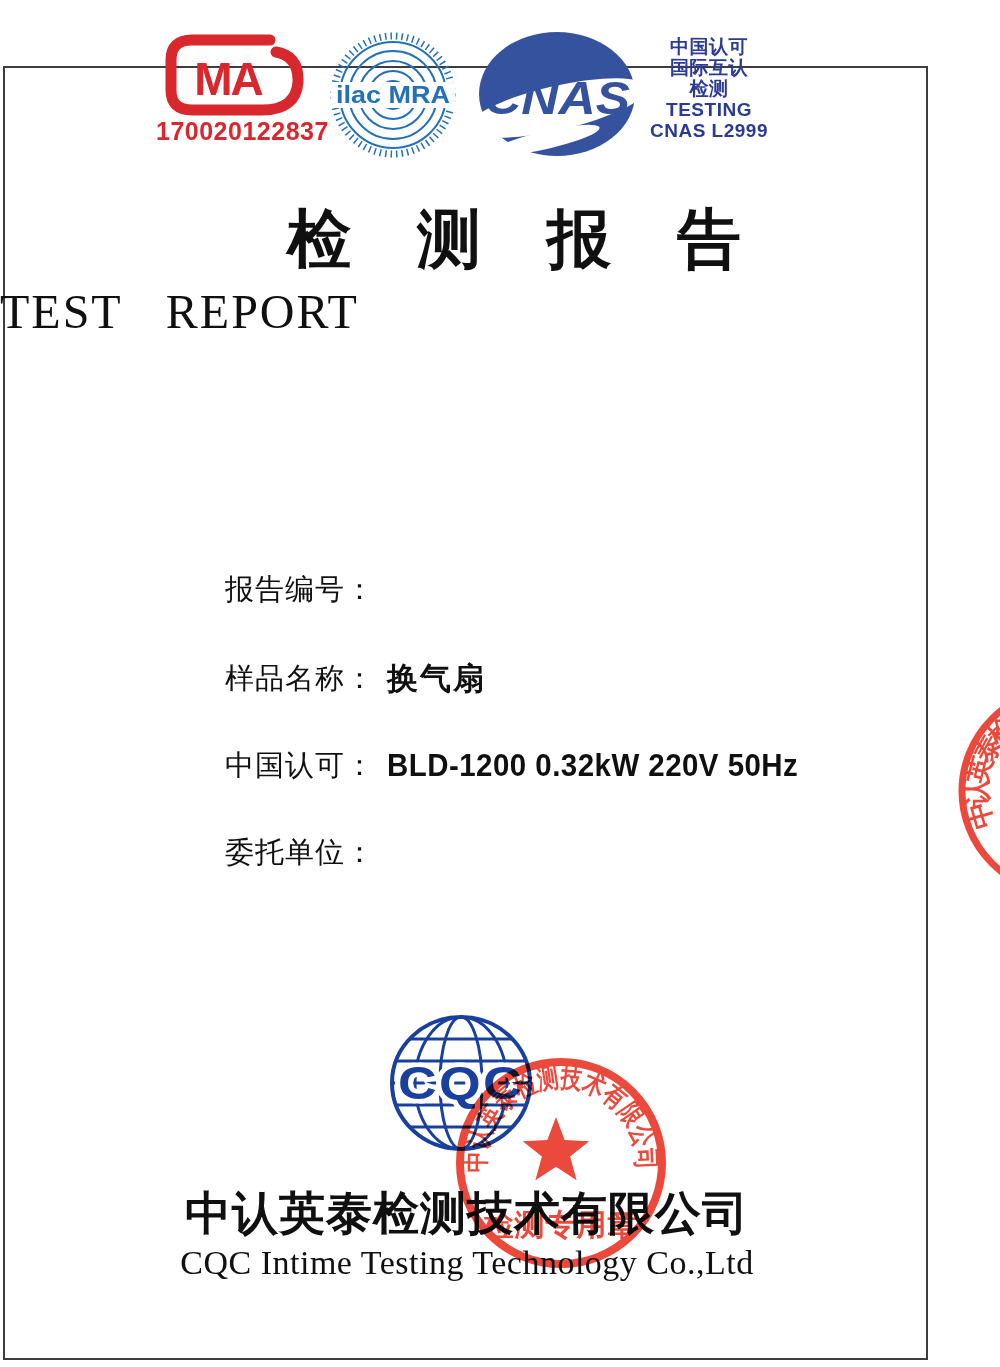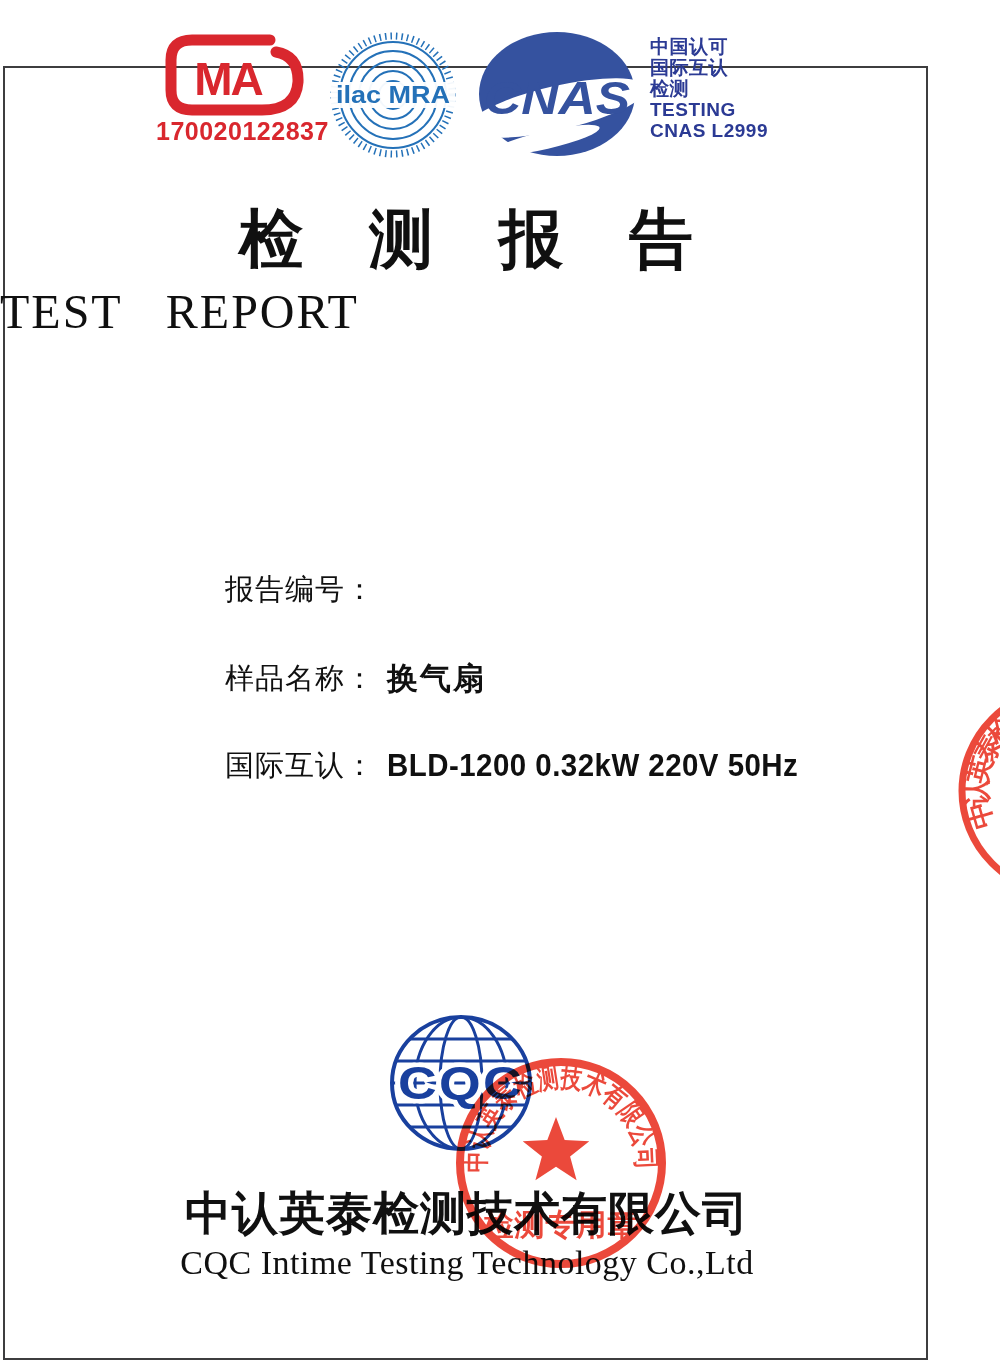--- a/index.html
+++ b/index.html
@@ -14,26 +14,26 @@
   .abs{position:absolute;}
   
   .cma-number{
     position:absolute;left:156px;top:117px;width:160px;text-align:center;
     color:#d9272e;font-family:"Liberation Sans",sans-serif;font-weight:bold;
     font-size:25px;letter-spacing:0.5px;
   }
   .accred-block{
     position:absolute;left:650px;top:36px;color:#2b3a94;
     font-family:"Liberation Sans",sans-serif;font-weight:bold;
-    font-size:19px;line-height:21px;letter-spacing:0.5px;
+    font-size:19px;line-height:21px;letter-spacing:0.5px;text-align:center;
   }
   
   .title-cn{
     position:absolute;left:0;top:196px;width:932px;text-align:center;
-    font-size:64px;font-weight:bold;letter-spacing:66px;white-space:nowrap;
+    font-size:64px;font-weight:bold;letter-spacing:66px;white-space:nowrap;padding-left:48px;
   }
   .title-cn span{display:inline-block;margin-right:-66px;}
   .title-en{
     position:absolute;left:0;top:284px;width:932px;text-align:left;
     font-size:48px;word-spacing:30px;letter-spacing:2px;white-space:nowrap;
   }
   
   .field{position:absolute;left:225px;display:flex;align-items:center;white-space:nowrap;}
   .field-label{font-size:29px;letter-spacing:1px;}
   .field-value{margin-left:12px;}
@@ -99,24 +99,25 @@
 <div class="title-en">TEST REPORT</div>
 
 <div class="field" style="top:570px;">
   <span class="field-label">报告编号：</span>
 </div>
 <div class="field" style="top:658px;">
   <span class="field-label">样品名称：</span>
   <span class="field-value value-kai">换气扇</span>
 </div>
 <div class="field" style="top:746px;">
-  <span class="field-label">国际互认：</span>
+  <span class="field-label">中国认可：</span>
   <span class="field-value value-din">BLD-1200 0.32kW 220V 50Hz</span>
 </div>
 <div class="field" style="top:833px;">
+  <span class="field-label">委托单位：</span>
 </div>
 
 <svg class="abs stamp-svg" style="left:932px;top:688px;" width="68" height="210" viewBox="0 0 68 210">
   <circle cx="132" cy="103" r="102" fill="none" stroke="#ea3b2c" stroke-width="7"></circle>
   <g fill="#ea3b2c" font-size="27" font-weight="bold" text-anchor="middle">
     <text transform="translate(51.3,126.2) rotate(-106)" dominant-baseline="middle">中</text>
     <text transform="translate(48,104.5) rotate(-91)" dominant-baseline="middle">认</text>
     <text transform="translate(50.5,82.7) rotate(-76)" dominant-baseline="middle">英</text>
     <text transform="translate(58.5,62.3) rotate(-61)" dominant-baseline="middle">泰</text>
     <text transform="translate(71.6,44.7) rotate(-46)" dominant-baseline="middle">检</text>

